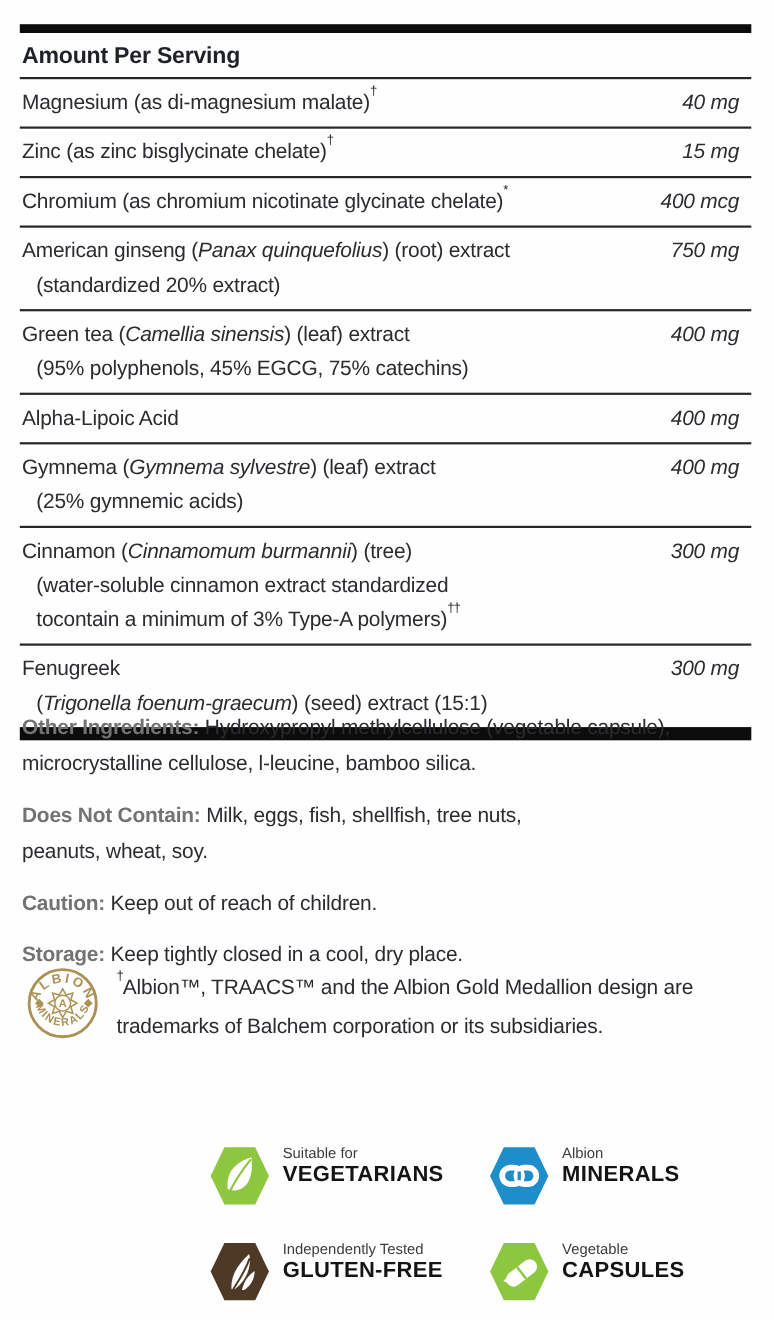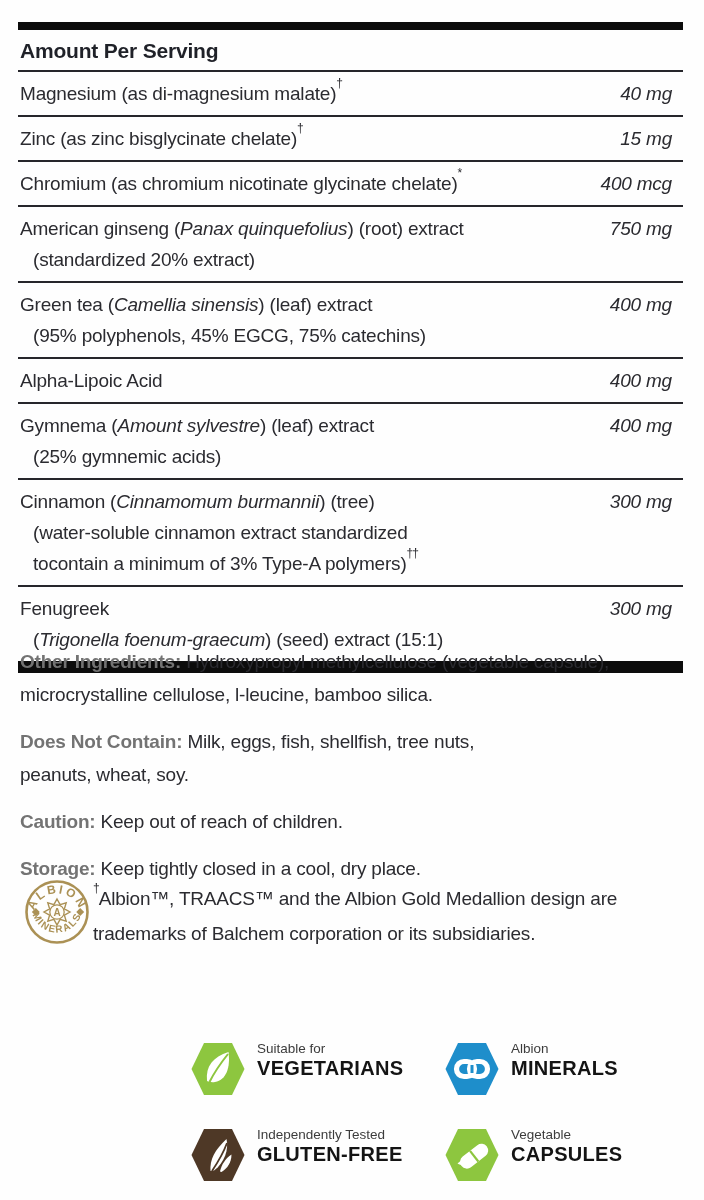--- a/index.html
+++ b/index.html
@@ -25,21 +25,21 @@
   sup.mark{font-size:12px;position:relative;top:-6px;line-height:0;letter-spacing:-1px;}
   
   .sections{position:absolute;left:20px;top:645px;width:664px;}
   .section{margin:0 0 14px 0;font-size:19px;line-height:33px;}
   .section b{color:#737373;}
   .section:nth-child(1){width:664px;}
   .section:nth-child(2){width:470px;}
   
   .footnote{position:absolute;left:24px;top:876px;display:flex;align-items:flex-start;}
   .logo-wrap{width:68px;height:74px;flex:none;}
-  .fn-text{margin-left:1px;width:560px;font-size:19px;line-height:35px;padding-top:5px;}
+  .fn-text{margin-left:14px;width:560px;font-size:19px;line-height:35px;padding-top:5px;}
   
   .badges{
     position:absolute;left:190px;top:1040px;
     display:grid;grid-template-columns:254px auto;grid-row-gap:24px;
   }
   .badge{display:flex;align-items:flex-start;}
   .badge svg{flex:none;}
   .badge-text{margin-left:11px;letter-spacing:0;}
   .badge-top{font-size:13.5px;color:#3c3c3c;line-height:17px;}
   .badge-bottom{font-size:20px;font-weight:bold;color:#141414;line-height:22px;letter-spacing:0.3px;}
@@ -86,21 +86,21 @@
           <div class="row-amount">400 mg</div>
         </div>
         <div class="row">
           <div class="row-name">
             <div class="row-line"><span>Alpha-Lipoic Acid</span></div>
           </div>
           <div class="row-amount">400 mg</div>
         </div>
         <div class="row">
           <div class="row-name">
-            <div class="row-line"><span>Gymnema (</span><i>Amount sylvestre</i><span>) (leaf) extract</span></div>
+            <div class="row-line"><span>Gymnema (</span><i>Gymnema sylvestre</i><span>) (leaf) extract</span></div>
             <div class="row-line indent"><span>(25% gymnemic acids)</span></div>
           </div>
           <div class="row-amount">400 mg</div>
         </div>
         <div class="row">
           <div class="row-name">
             <div class="row-line"><span>Cinnamon (</span><i>Cinnamomum burmannii</i><span>) (tree)</span></div>
             <div class="row-line indent"><span>(water-soluble cinnamon extract standardized</span></div>
             <div class="row-line indent"><span>tocontain a minimum of 3% Type-A polymers)</span><sup class="mark">††</sup></div>
           </div>

